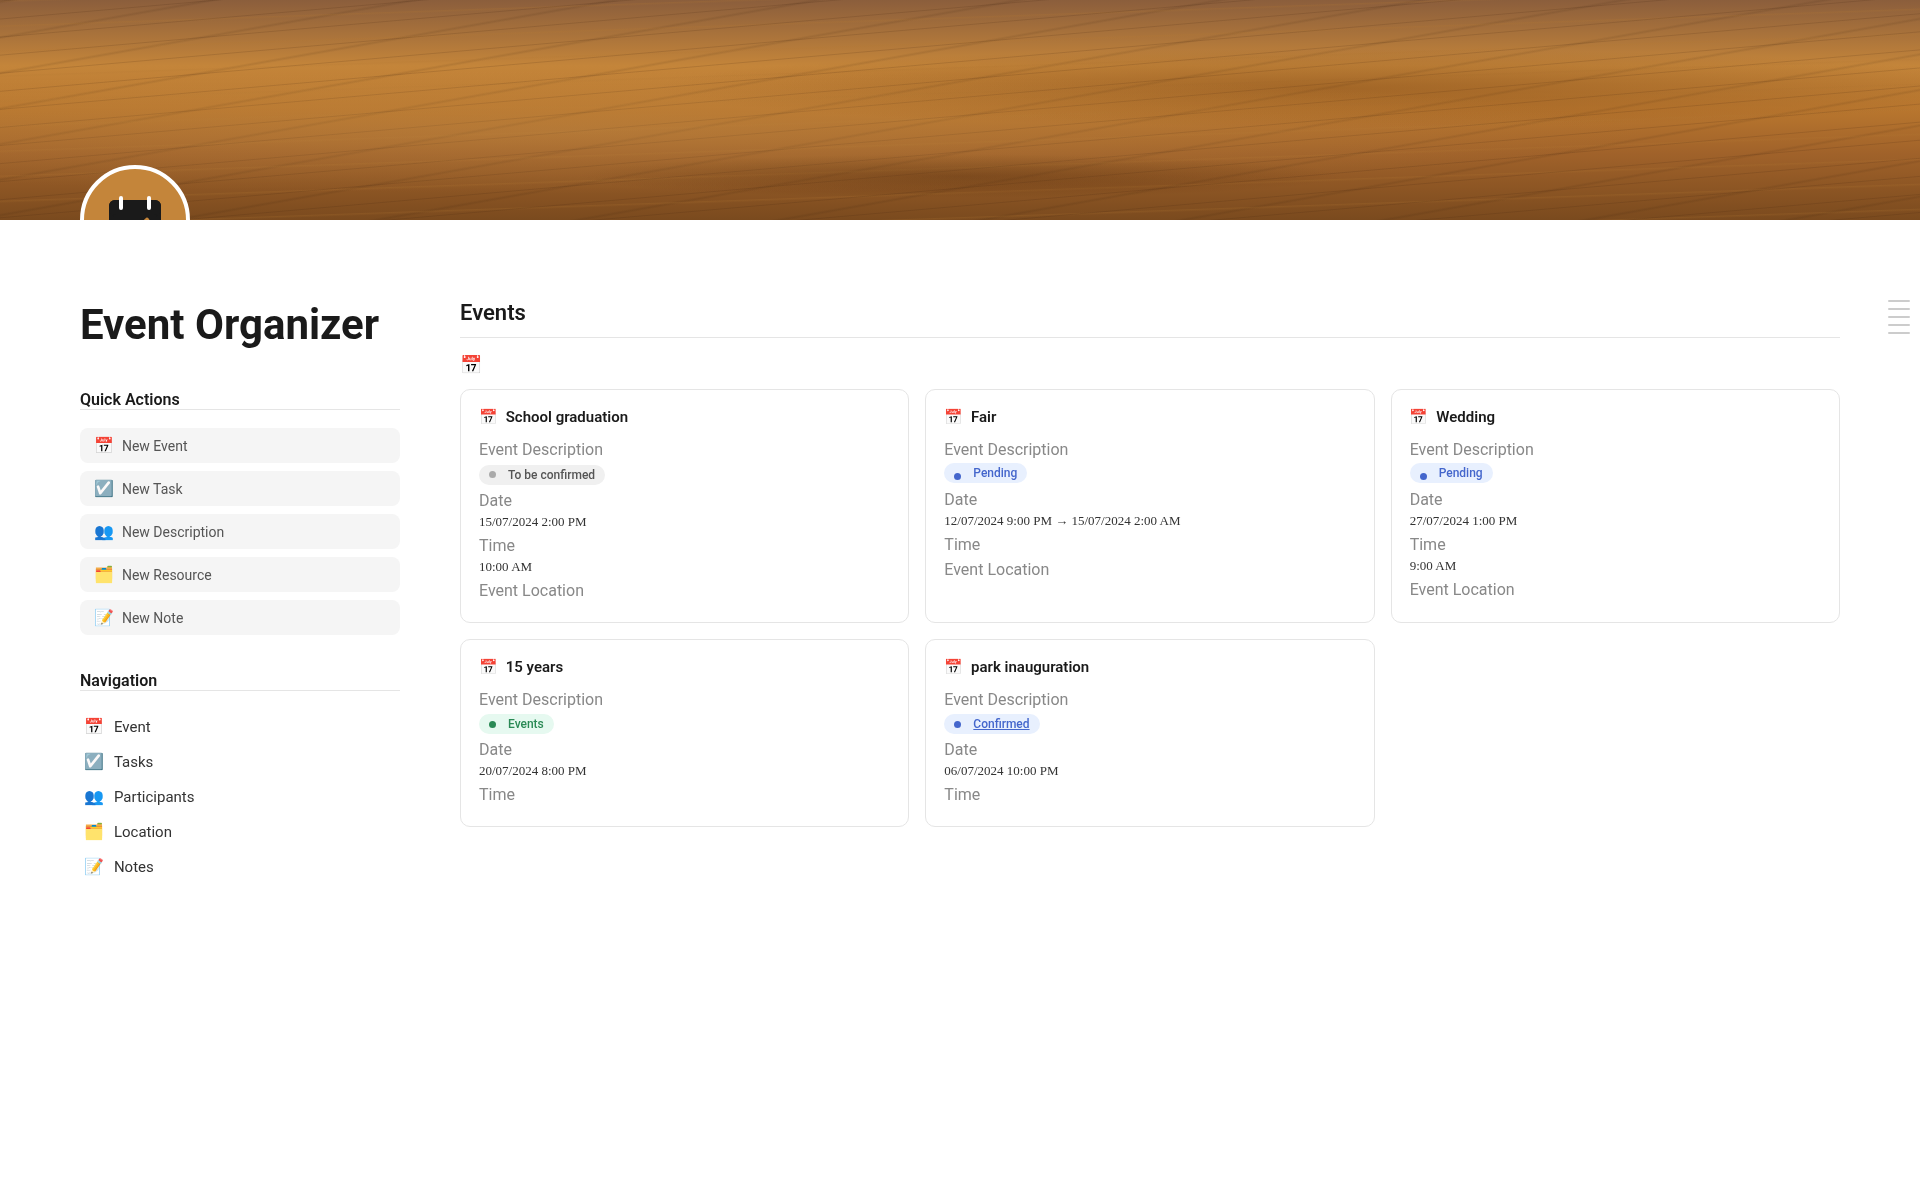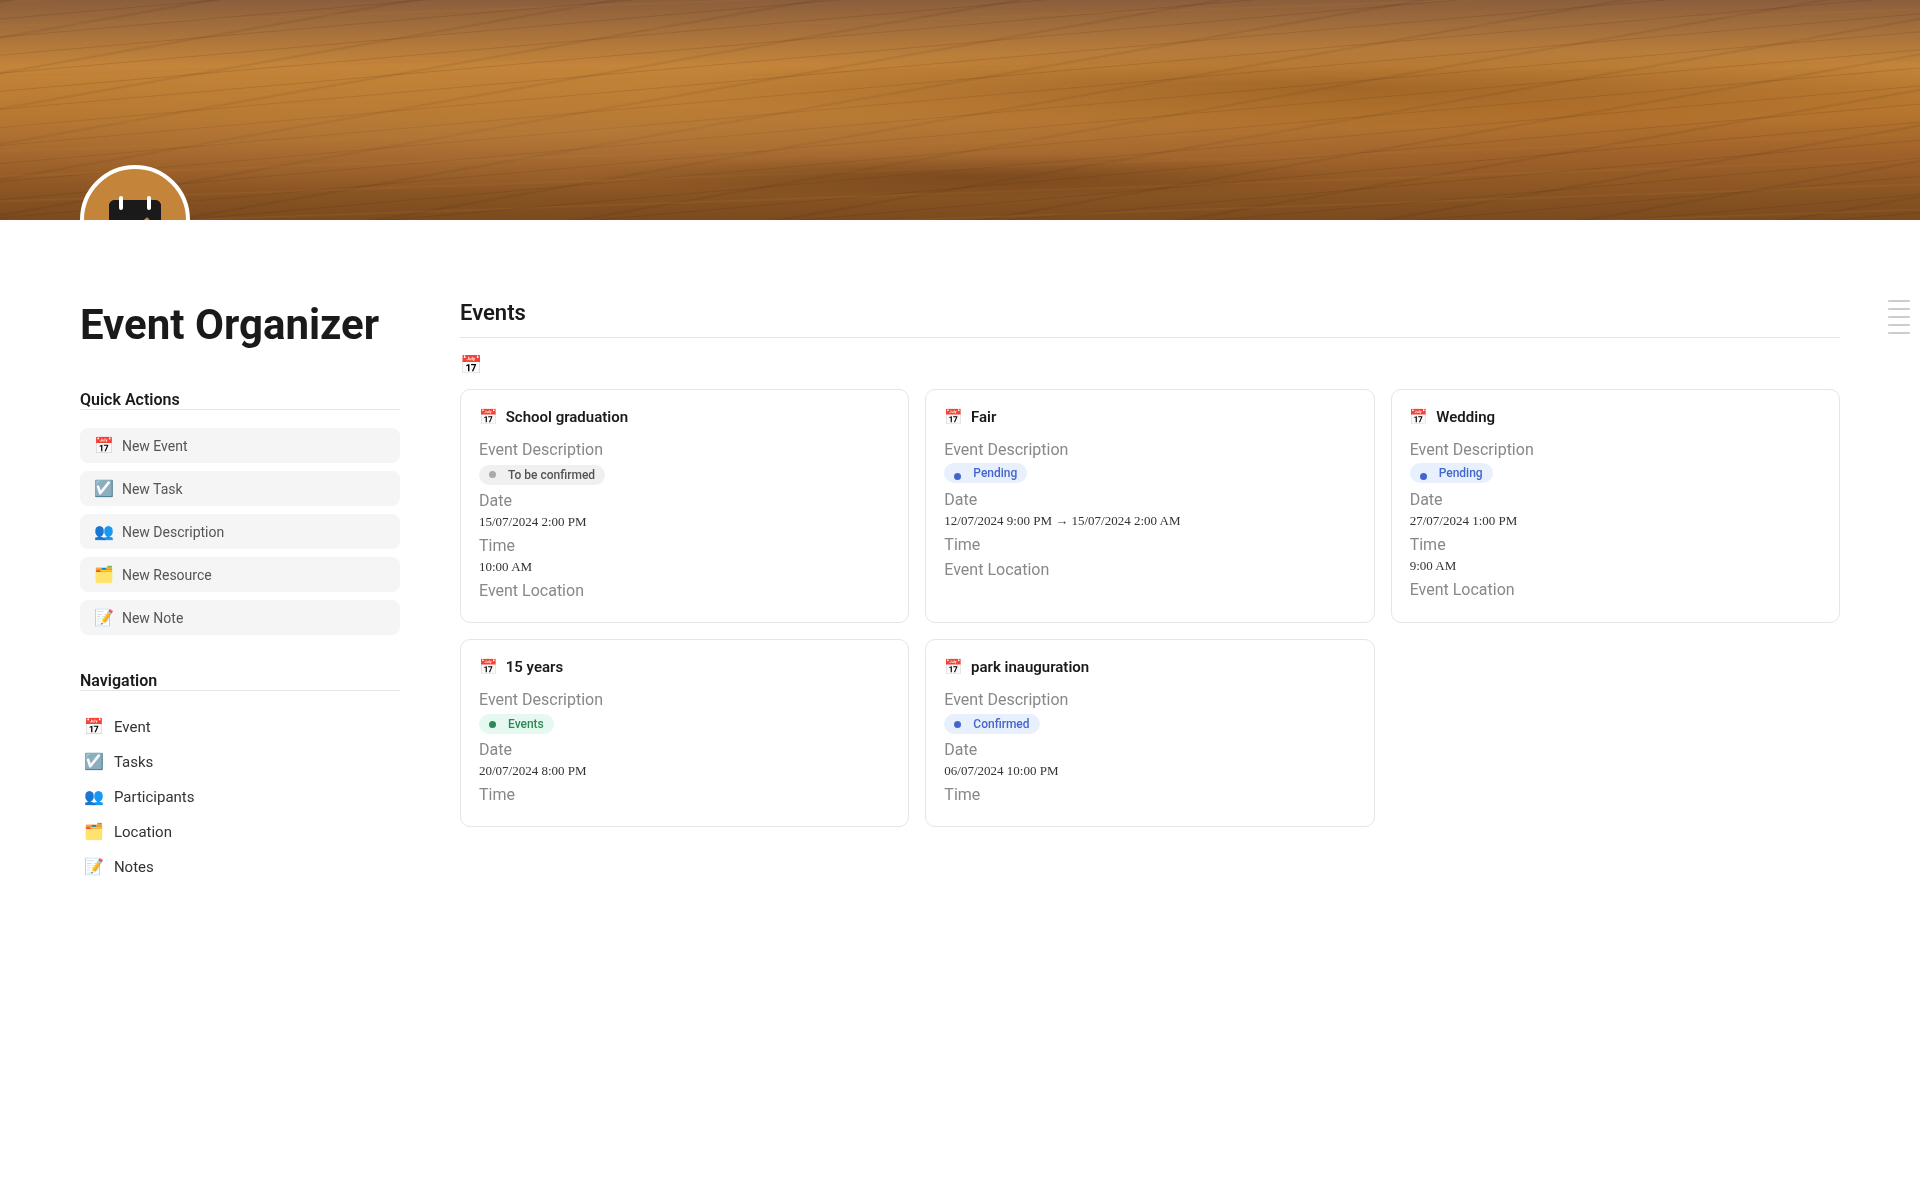--- a/index.html
+++ b/index.html
@@ -239,20 +239,21 @@
 
     .status-ready {
       background: #e6f9f0;
       color: #2a8a55;
     }
     .status-ready .dot { background: #2a8a55; }
 
     .status-confirmed {
       background: #e8f0fe;
       color: #4466cc;
+      text-decoration: underline;
     }
     .status-confirmed .dot { background: #4466cc; }
 
     
     .scrollbar-track {
       position: fixed;
       right: 20px;
       top: 300px;
       width: 3px;
       display: flex;

